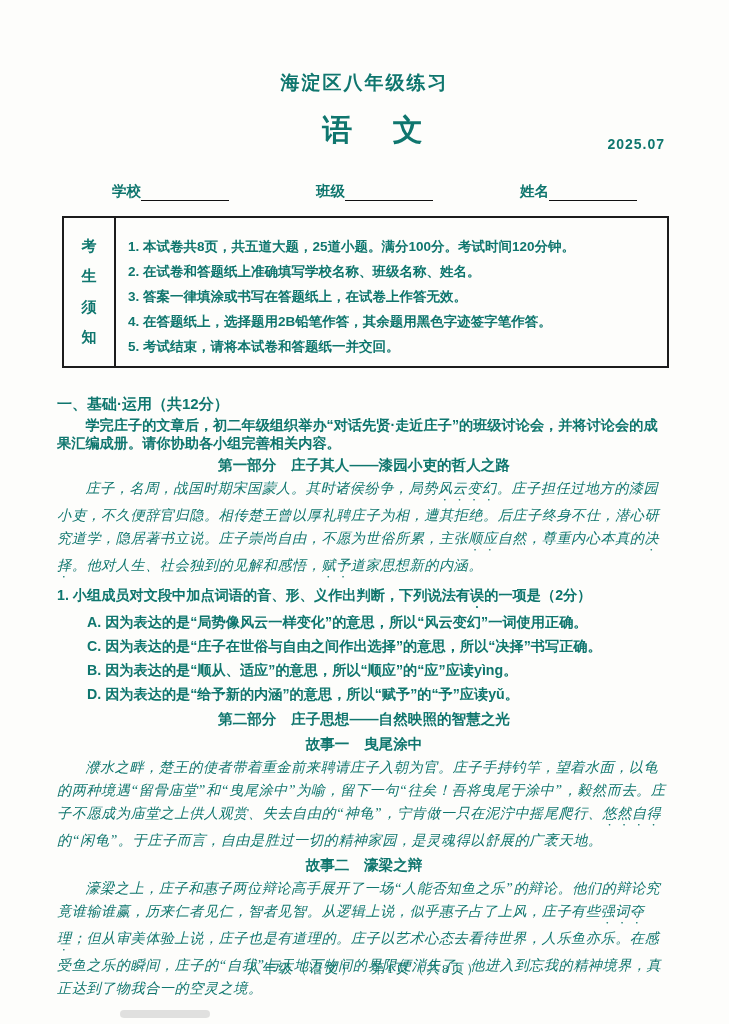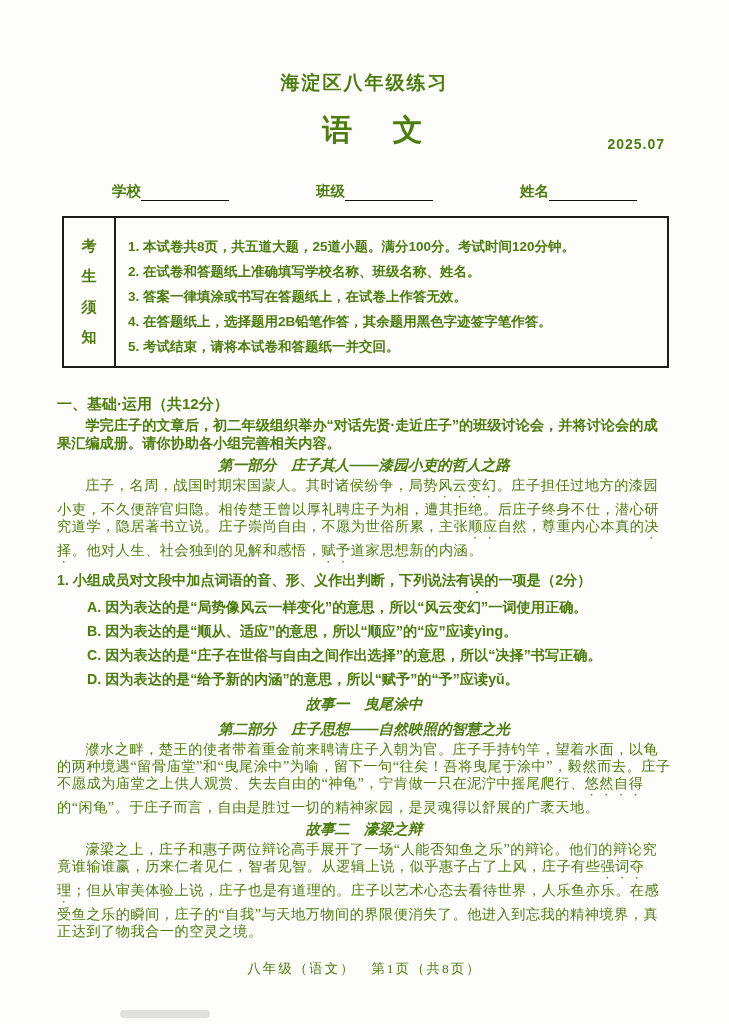--- a/index.html
+++ b/index.html
@@ -1,38 +1,38 @@
 <!DOCTYPE html>
 <html><head>
 <meta charset="utf-8">
 <style>
   * { margin:0; padding:0; box-sizing:border-box; }
   html,body { background:#e8e8e8; }
   .page {
     width:729px; height:1024px; margin:0 auto; background:#fdfdfb;
-    color:#4d7c0f; position:relative; overflow:hidden;
+    color:#0f766e; position:relative; overflow:hidden;
     font-family:"Liberation Serif","DejaVu Serif",serif;
   }
   .hei { font-family:"Liberation Sans","DejaVu Sans",sans-serif; font-weight:bold; }
   .exam-title { padding-top:70px; text-align:center; font-size:19px; letter-spacing:2px; }
   .subject-row { position:relative; text-align:center; margin-top:14px; height:42px; }
   .subject { font-size:30px; letter-spacing:16px; text-indent:16px;margin-left:32px; }
   .date { position:absolute; right:64px; bottom:0; font-size:14px; letter-spacing:1px; }
   .fields { display:flex; justify-content:space-between; margin:30px 92px 8px 112px; font-size:14.5px; }
   .field-blank { display:inline-block; width:88px; border-bottom:1.6px solid #111; height:15px; vertical-align:bottom; }
   .notice-box { display:flex; border:2.2px solid #1c1c1c; margin:15px 60px 0 62px; }
   .notice-side { width:52px; border-right:2.2px solid #1c1c1c; display:flex; flex-direction:column;
                  align-items:center; justify-content:space-evenly; font-size:15px; padding:8px 0; }
   .notice-items { flex:1; padding:16px 14px 7px 12px; }
   .notice-item { font-size:13.5px; line-height:25px; }
   .content { margin:24px 58px 0 57px; font-size:14.2px; }
   .sec-heading { font-size:15px; line-height:24px; }
   .intro { font-size:14.2px; line-height:18px; text-indent:2em; }
-  .center-heading { text-align:center; font-size:14.6px; line-height:24px; margin-top:1px;font-style:italic; }
-  .kaiti { line-height:17px; text-indent:2em; letter-spacing:0.5px; }
+  .center-heading { text-align:center; font-size:14.6px; line-height:24px; margin-top:1px; }
+  .kaiti { font-style:italic; line-height:23px; text-indent:2em; letter-spacing:0.5px; }
   .q-stem { font-size:14.2px; line-height:24px; margin-top:2px; }
   .option { font-size:14.2px; line-height:24px; padding-left:30px; }
   .emph {
     -webkit-text-emphasis:filled dot; -webkit-text-emphasis-position:under left;
     text-emphasis:filled dot; text-emphasis-position:under left;
   }
   .footer { position:absolute; left:0; right:0; bottom:46px; text-align:center; font-size:13.5px; letter-spacing:2px; }
   .scan-smudge { position:absolute; left:120px; bottom:6px; width:90px; height:8px;
                  background:#c9c9c9; border-radius:4px; opacity:.55; }
 </style>
@@ -90,34 +90,34 @@
 
     <div class="q-stem hei">
       <span>1. 小组成员对文段中加点词语的音、形、义作出判断，下列说法有</span><span class="emph">误</span><span>的一项是（2分）</span>
     </div>
 
     <div class="option hei">
       <span>A.</span>
       <span>因为表达的是“局势像风云一样变化”的意思，所以“风云变幻”一词使用正确。</span>
     </div>
     <div class="option hei">
+      <span>C.</span>
+      <span>因为表达的是“庄子在世俗与自由之间作出选择”的意思，所以“决择”书写正确。</span>
+    </div>
+    <div class="option hei">
       <span>B.</span>
       <span>因为表达的是“顺从、适应”的意思，所以“顺应”的“应”应读yìng。</span>
-    </div>
-    <div class="option hei">
-      <span>C.</span>
-      <span>因为表达的是“庄子在世俗与自由之间作出选择”的意思，所以“决择”书写正确。</span>
     </div>
     <div class="option hei">
       <span>D.</span>
       <span>因为表达的是“给予新的内涵”的意思，所以“赋予”的“予”应读yǔ。</span>
     </div>
 
+    <div class="center-heading hei">第二部分　庄子思想——自然映照的智慧之光</div>
     <div class="center-heading hei">故事一　曳尾涂中</div>
-    <div class="center-heading hei">第二部分　庄子思想——自然映照的智慧之光</div>
 
     <div class="kaiti">
       <span>濮水之畔，楚王的使者带着重金前来聘请庄子入朝为官。庄子手持钓竿，望着水面，以龟的两种境遇“留骨庙堂”和“曳尾涂中”为喻，留下一句“往矣！吾将曳尾于涂中”，毅然而去。庄子不愿成为庙堂之上供人观赏、失去自由的“神龟”，宁肯做一只在泥泞中摇尾爬行、</span><span class="emph">悠然自得</span><span>的“闲龟”。于庄子而言，自由是胜过一切的精神家园，是灵魂得以舒展的广袤天地。</span>
     </div>
 
     <div class="center-heading hei">故事二　濠梁之辩</div>
 
     <div class="kaiti">
       <span>濠梁之上，庄子和惠子两位辩论高手展开了一场“人能否知鱼之乐”的辩论。他们的辩论究竟谁输谁赢，历来仁者见仁，智者见智。从逻辑上说，似乎惠子占了上风，庄子有些</span><span class="emph">强词夺理</span><span>；但从审美体验上说，庄子也是有道理的。庄子以艺术心态去看待世界，人乐鱼亦乐。在感受鱼之乐的瞬间，庄子的“自我”与天地万物间的界限便消失了。他进入到忘我的精神境界，真正达到了物我合一的空灵之境。</span>
     </div>

